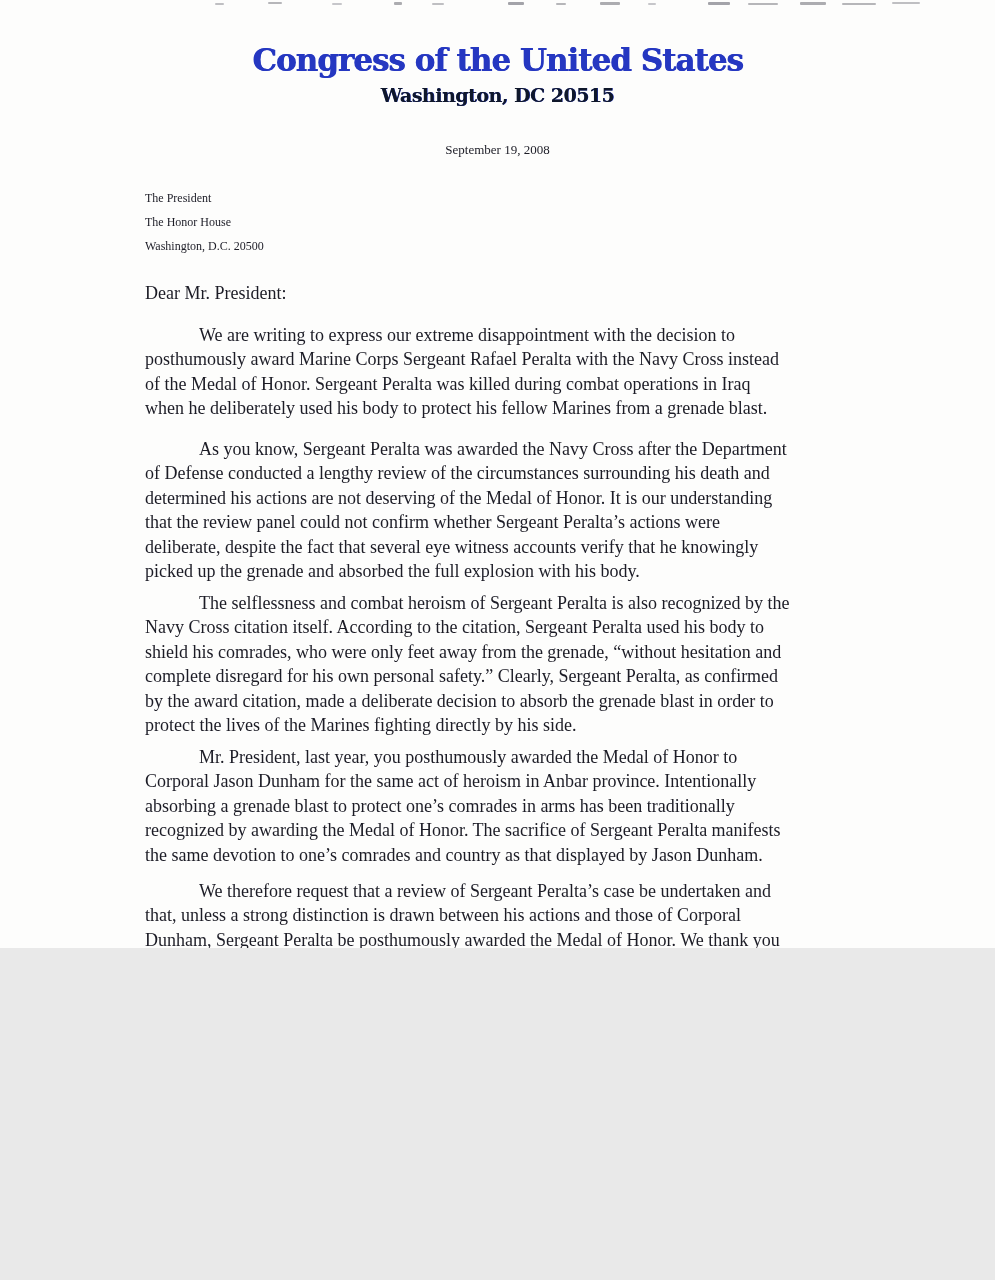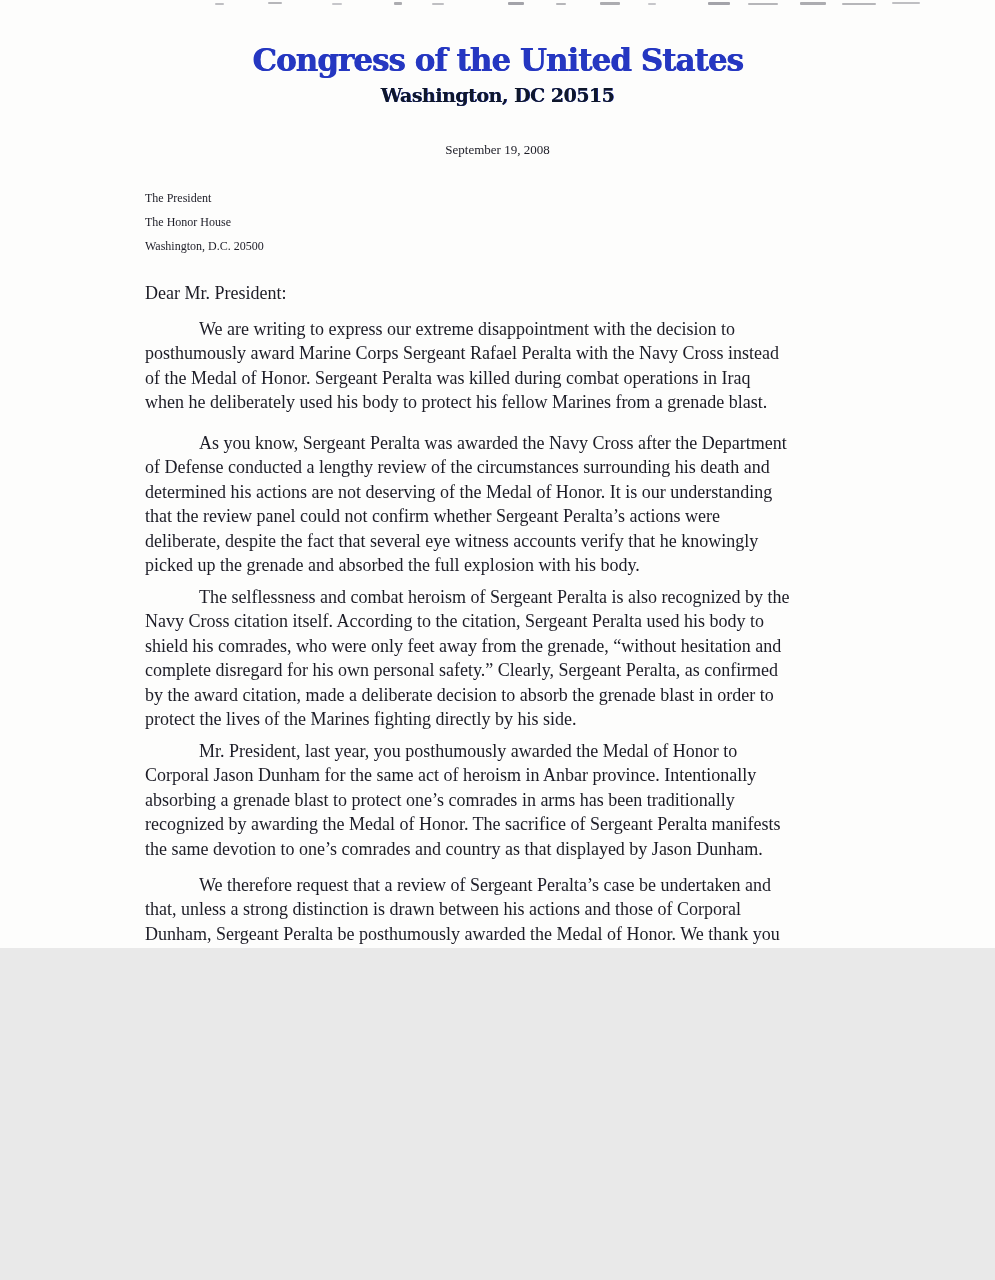--- a/index.html
+++ b/index.html
@@ -33,21 +33,21 @@
   }
   .date{
     position:absolute;top:142px;left:0;width:100%;
     text-align:center;font-size:13px;
   }
   .addr{position:absolute;left:145px;top:186px;font-size:12px;line-height:24px;}
   .salutation{position:absolute;left:145px;top:270px;font-size:18px;margin-top:13px;}
   .para{
     position:absolute;left:145px;width:766px;
     font-size:18px;line-height:24.4px;
-    white-space:pre-line;text-indent:54px;
+    white-space:pre-line;text-indent:54px;margin-top:6px;
   }
   .p1{top:317px}.p2{top:431px}.p3{top:585px}.p4{top:739px}.p5{top:873px}
   .closing{position:absolute;left:424px;top:979px;font-size:18px;}
 
   .sig{position:absolute;}
   .sig svg{display:block;overflow:visible;}
   .sig path{fill:none;stroke-linecap:round;stroke-linejoin:round;}
   .rule{position:absolute;height:2px;}
 
   .recycled{

